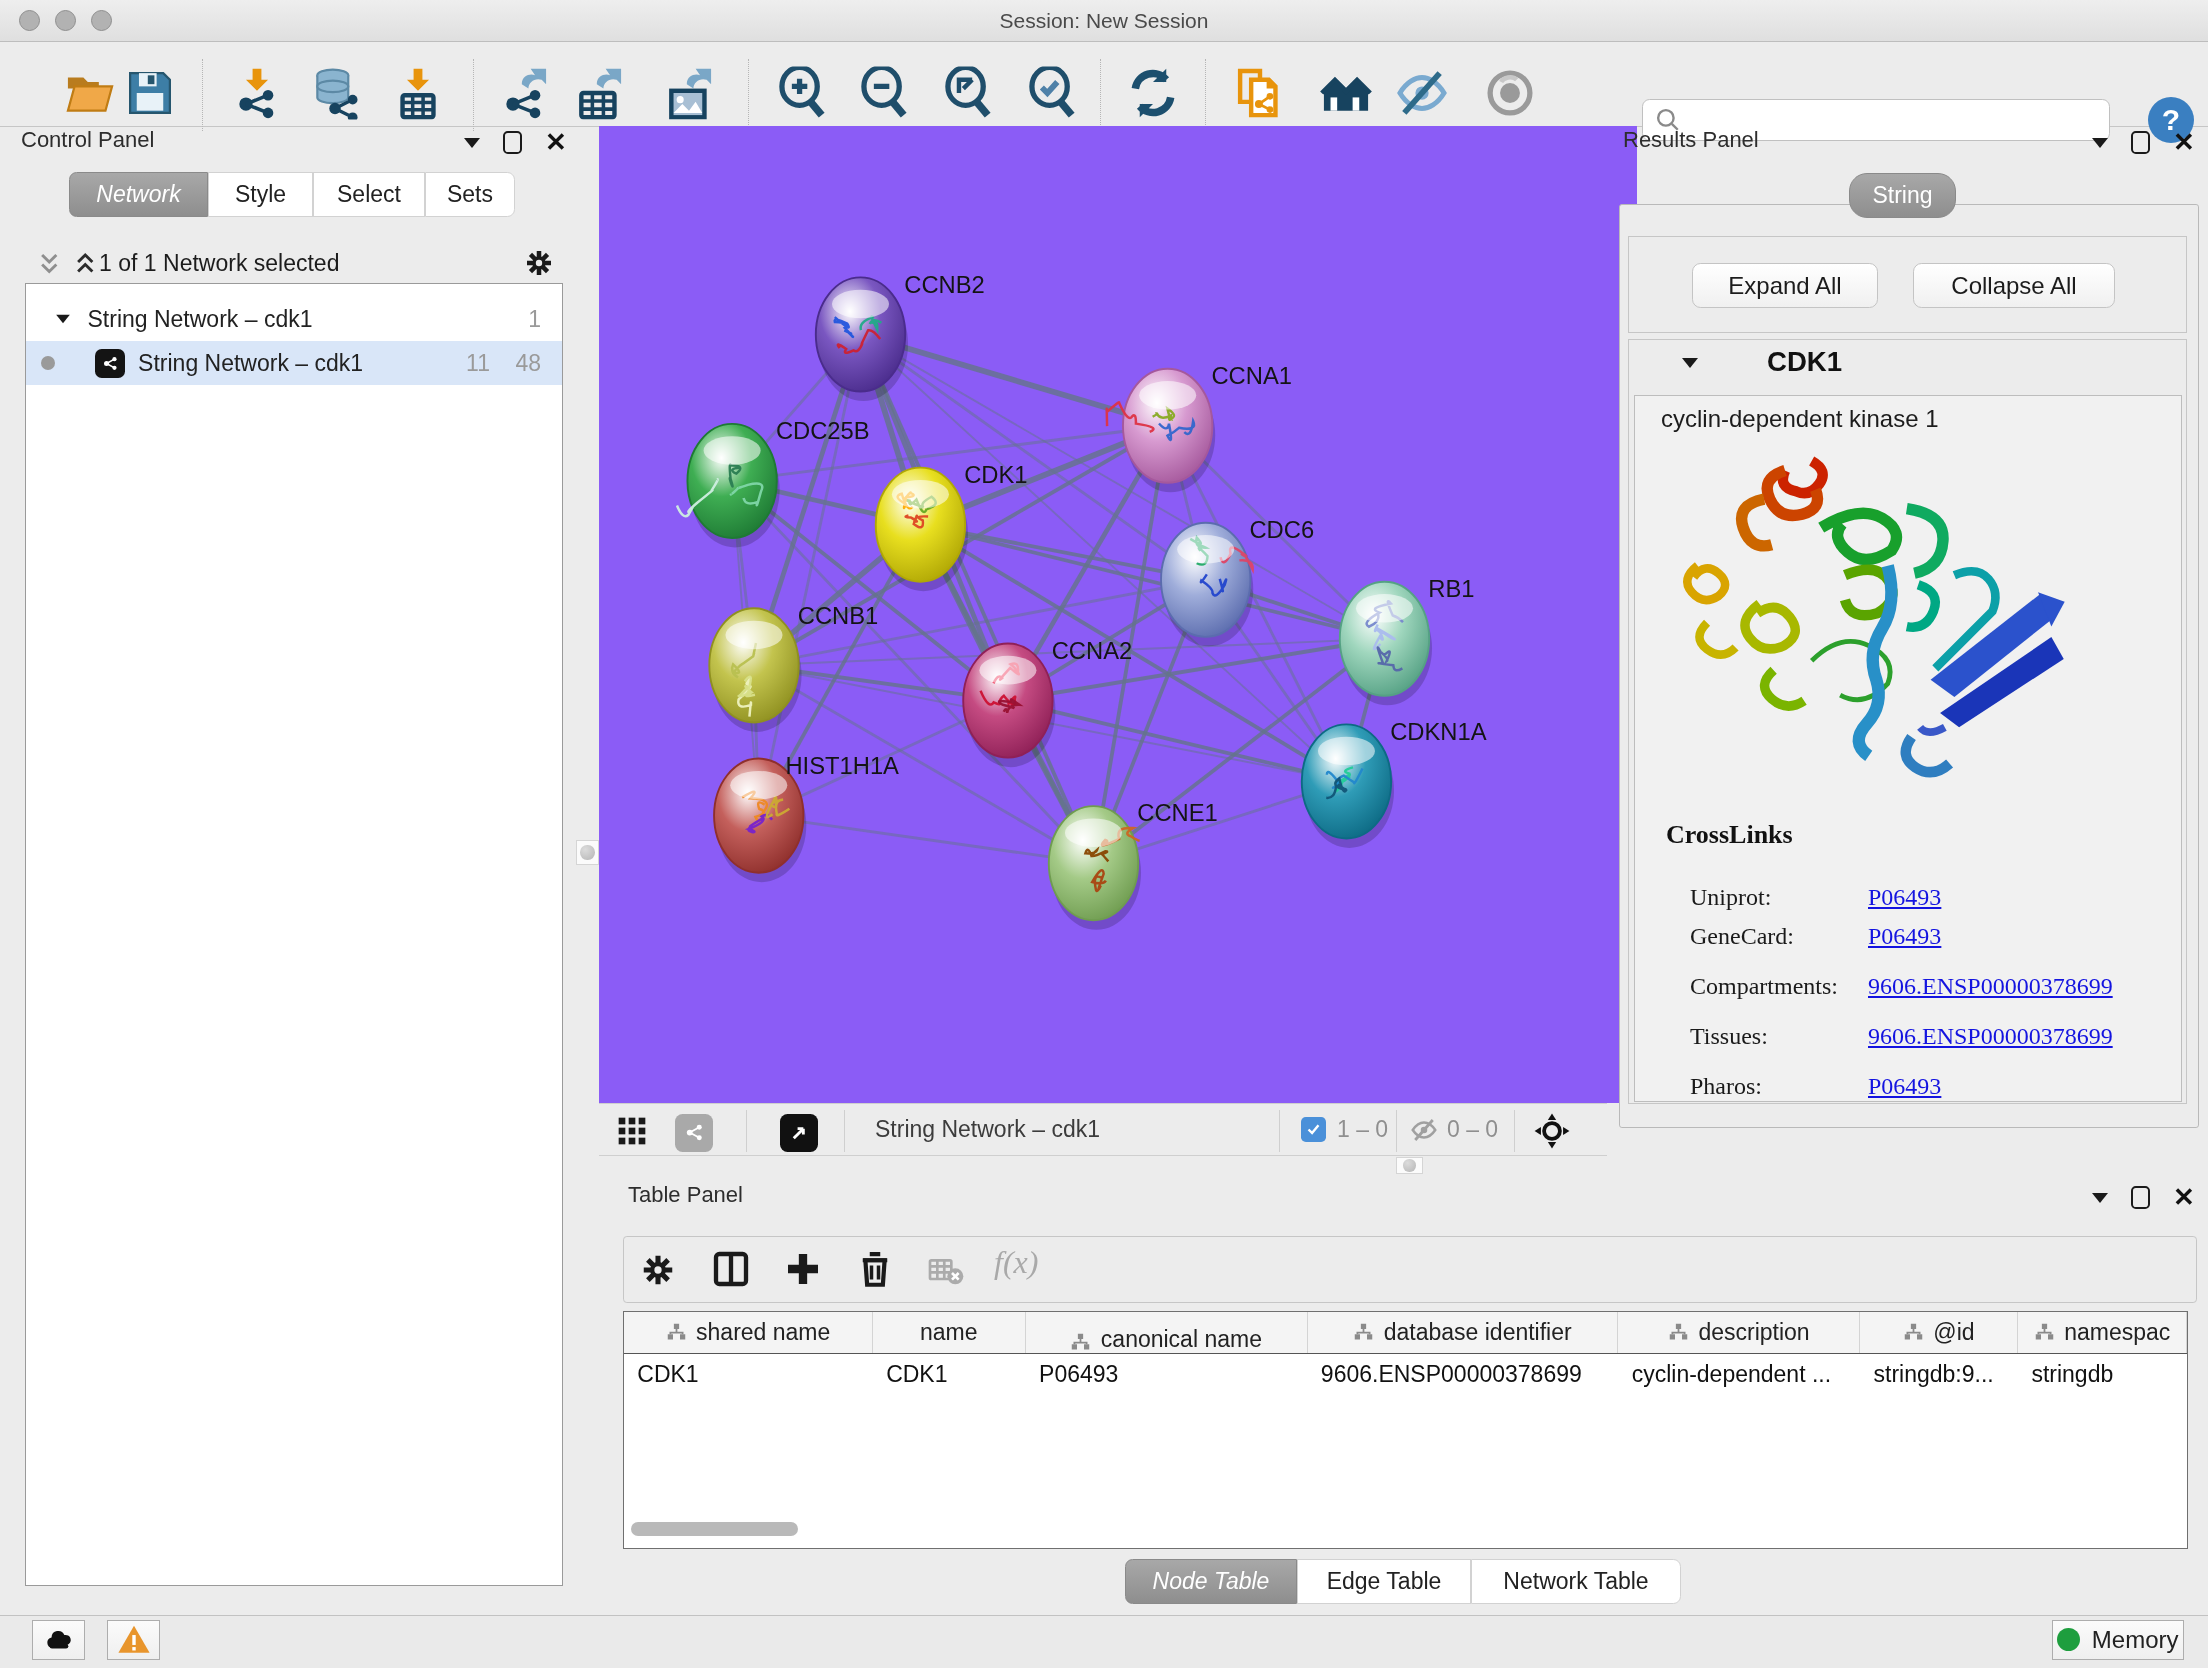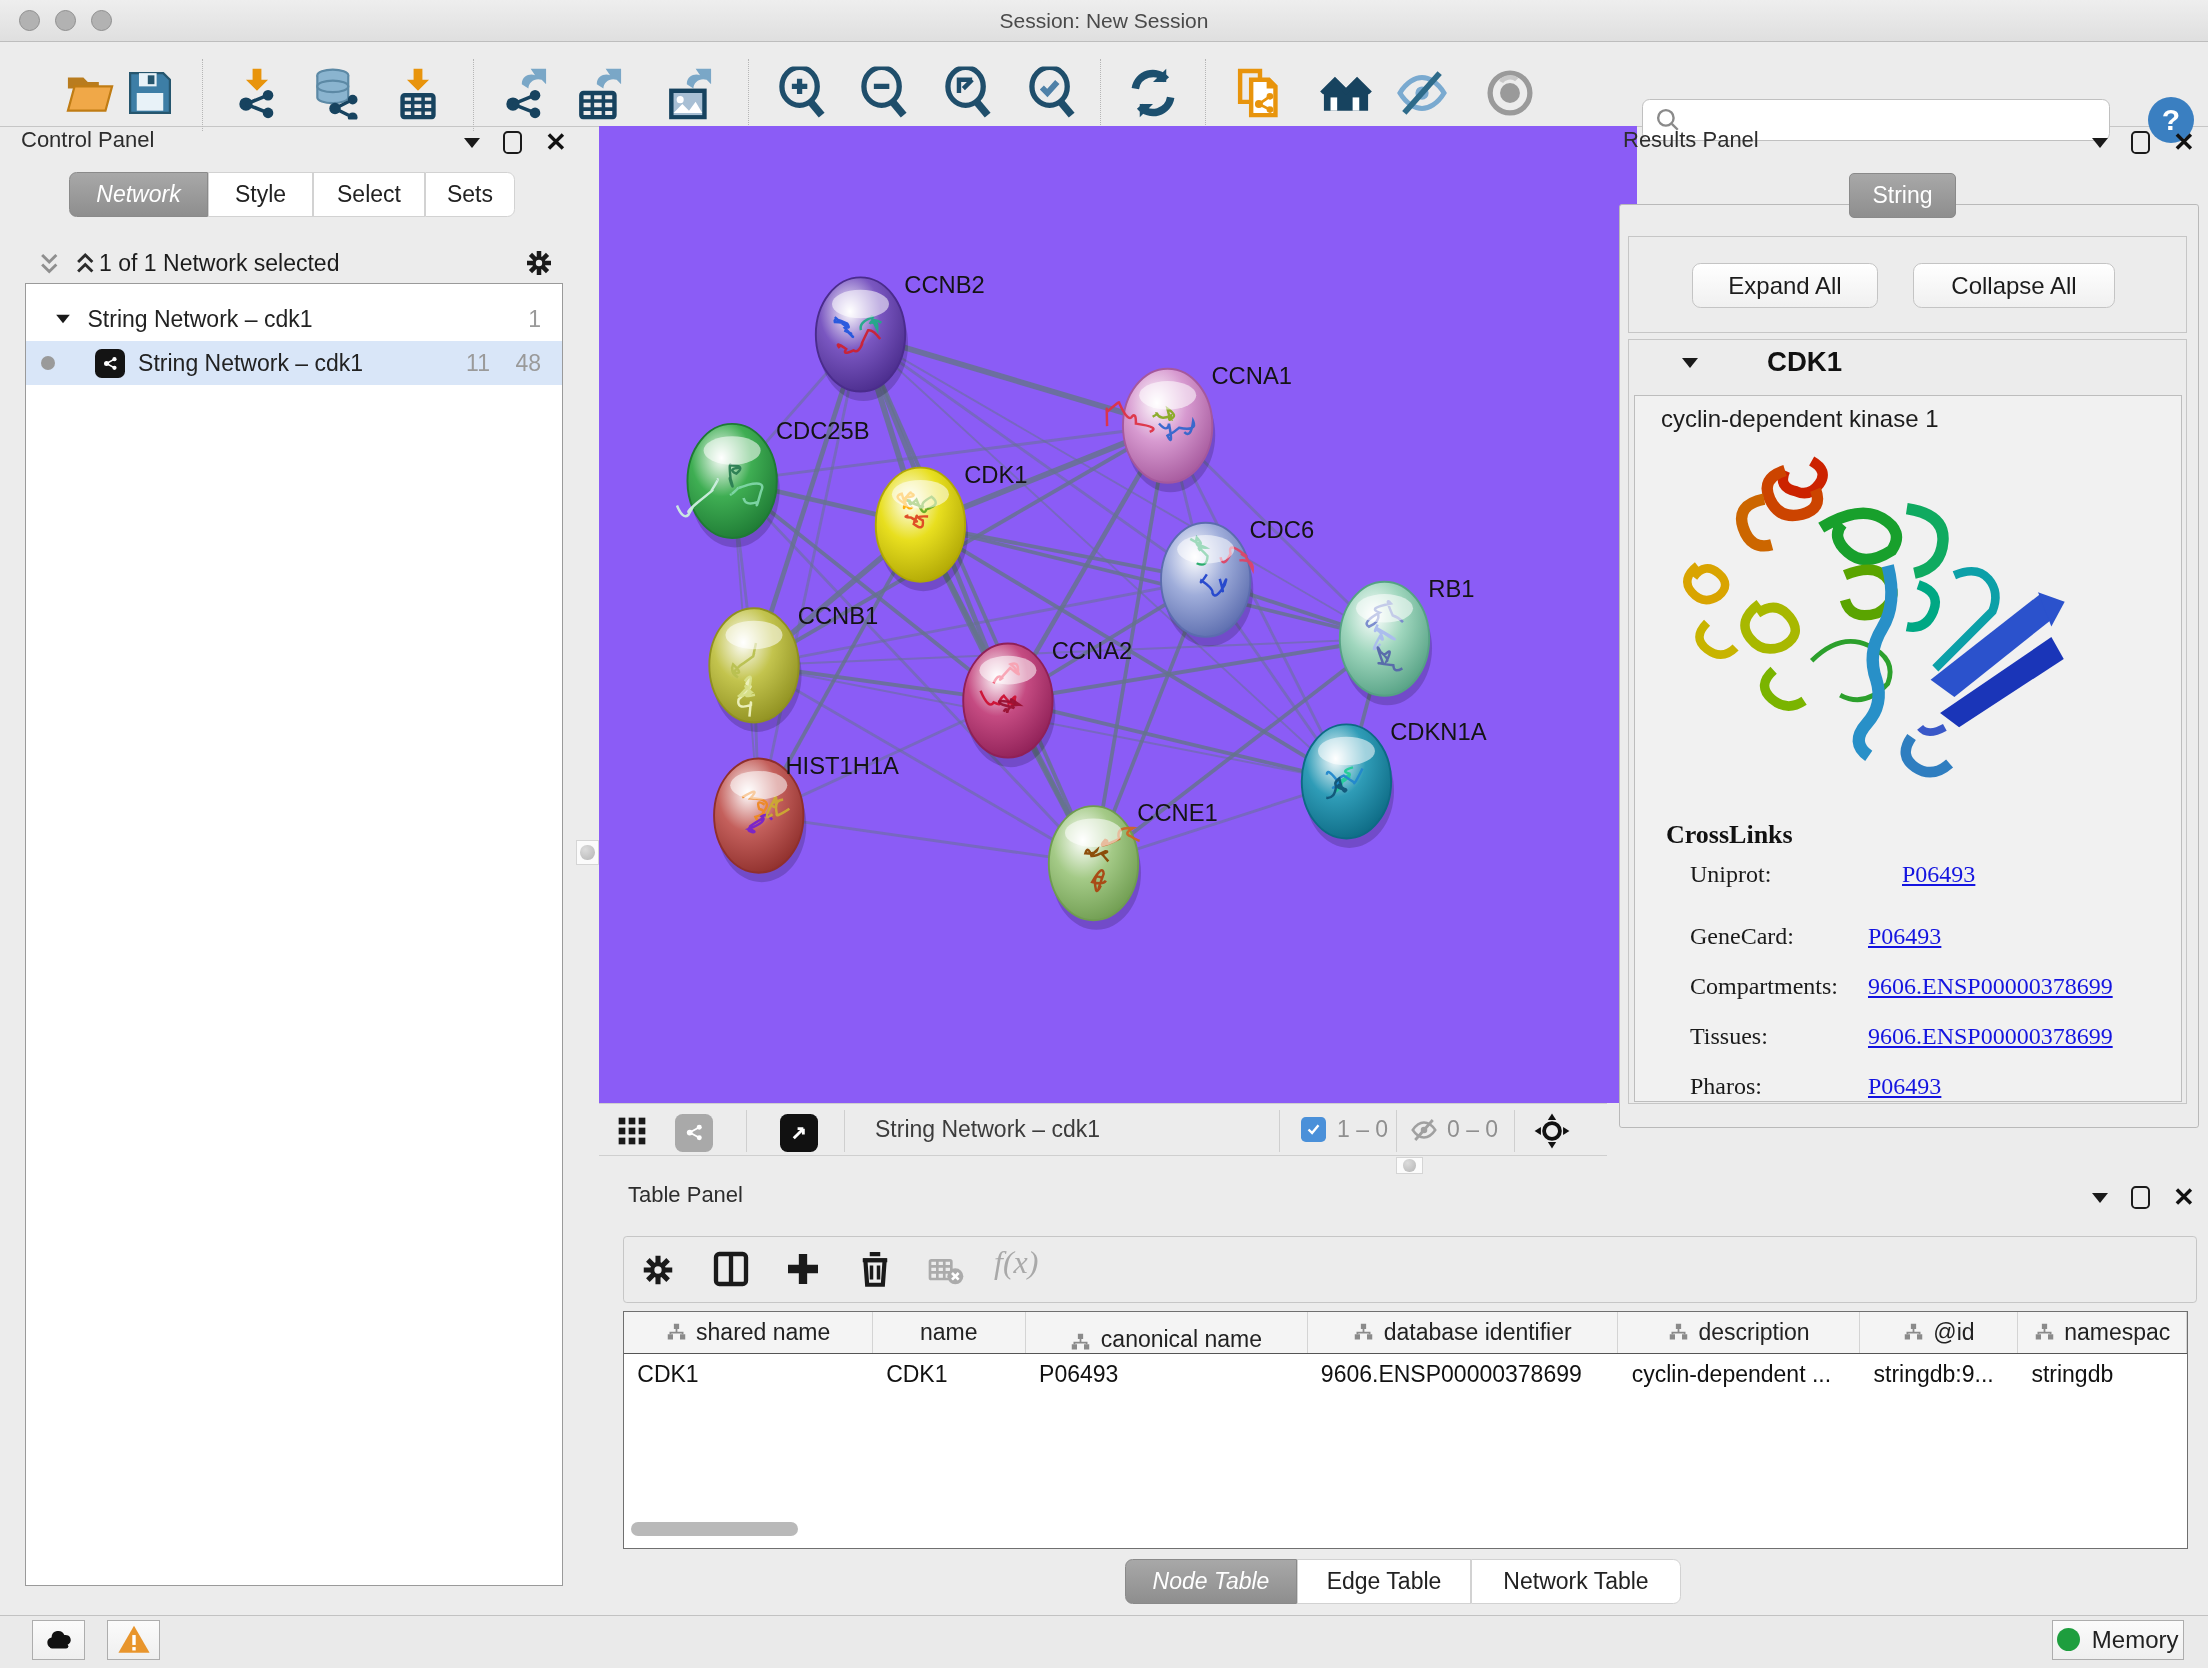--- a/index.html
+++ b/index.html
@@ -32,21 +32,21 @@
             border-top:10.5px solid #1a1a1a; display:inline-block; }
   .pc-box { width:19px; height:23px; border:2.9px solid #1a1a1a; border-radius:4.8px; display:inline-block; }
   .pc-x  { font-size:26px; font-weight:bold; color:#111; line-height:23px; }
   .wctl { position:absolute; display:flex; align-items:center; gap:23px; }
 
   .tab { height:45px; display:flex; align-items:center; justify-content:center;
          font-size:23px; color:#222; background:#fff; border:1px solid #d2d2d2; cursor:default; }
   .tab.first { border-radius:7.6px 0 0 7.6px;font-style:italic; }
   .tab.last { border-radius:0 7.6px 7.6px 0; }
   .tab.sel { background:linear-gradient(#a8a8a8,#8e8e8e); color:#fff; border-color:#8a8a8a; }
-  .tab.lone { border-radius:5px; }
+  .tab.lone { border-radius:18px; }
 
   
   .tree-box { position:absolute; left:25px; top:283px; width:538px; height:1303px;
               background:#fff; border:1.9px solid #9a9a9a; }
   .tree-row { position:relative; width:100%; height:44px; display:flex; align-items:center; font-size:23px; }
   .tree-row.sel { background:#d9e6f8; }
   .badge { color:#9a9a9a; font-size:23px; }
 
   
   .canvas { position:absolute; left:599px; top:126px; width:1038px; height:977px; background:#8b5cf6; }
@@ -627,21 +627,21 @@
     <path d="M255 310q-14 20 4 32t36-4" fill="none" stroke="#2f7ec0" stroke-width="11"></path>
     <path d="M300 140q24-10 36 4t4 34l-60 60" fill="none" stroke="#0ca0a8" stroke-width="9"></path>
     <polygon points="275,250 390,160 408,182 300,268" fill="#2b52cc"></polygon>
     <polygon points="285,285 402,205 415,228 305,300" fill="#1a35b8"></polygon>
     <path d="M388 158l28 10-14 26z" fill="#2b52cc"></path>
     <path d="M290 300q-18 10-26 0" fill="none" stroke="#3a58c8" stroke-width="8"></path>
   </svg>
 
   <div class="abs serif" style="left:1666px; top:820px; font-size:26px; font-weight:bold; color:#111">CrossLinks</div>
   <div class="abs" id="crosslinks" style="left:1690px; top:861px; width:495px">
-      <div style="display: flex; height: 50px; align-items: flex-start; gap: 34px;">
+      <div style="display: flex; height: 50px; align-items: flex-end;">
         <span class="xl-label" style="width: 178px;">Uniprot:</span>
         <a class="xl-link">P06493</a>
       </div>
       <div style="display: flex; height: 50px; align-items: center;">
         <span class="xl-label" style="width: 178px;">GeneCard:</span>
         <a class="xl-link">P06493</a>
       </div>
       <div style="display: flex; height: 50px; align-items: center;">
         <span class="xl-label" style="width: 178px;">Compartments:</span>
         <a class="xl-link">9606.ENSP00000378699</a>

